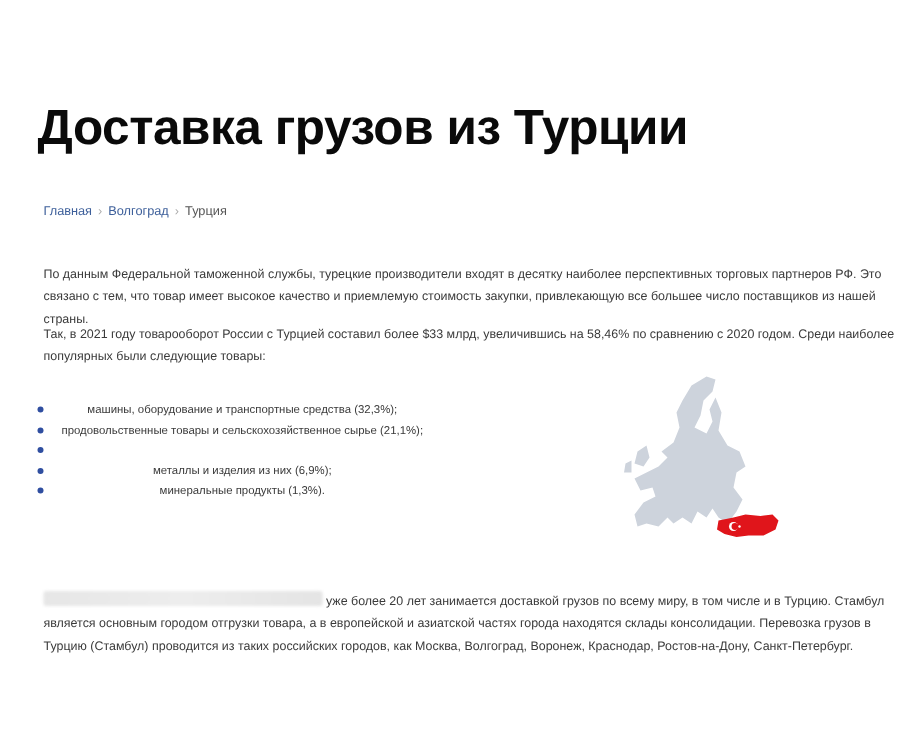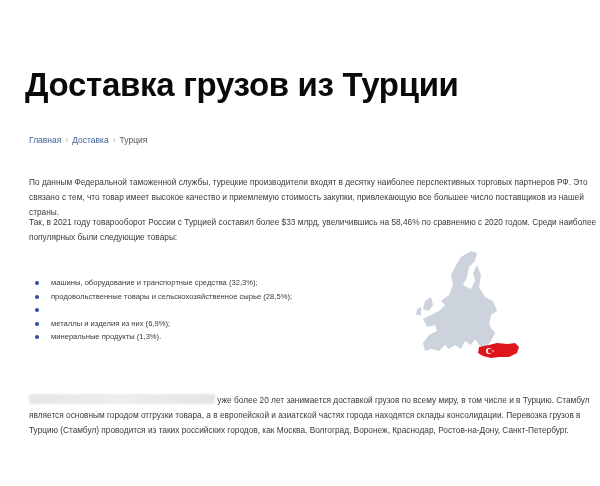--- a/index.html
+++ b/index.html
@@ -5,41 +5,41 @@
   html, body { margin:0; padding:0; background:#ffffff; }
   body { width:600px; height:486px; position:relative; overflow:hidden;
          font-family:"Liberation Sans", sans-serif; color:#333; }
   .title { position:absolute; left:13px; top:54px; margin:12px;
            font-family:"Liberation Sans", sans-serif; font-weight:700;
            font-size:33px; color:#0a0a0a; letter-spacing:-0.3px; white-space:nowrap; }
   .crumbs { position:absolute; left:29px; top:135px; font-size:8.5px; color:#555; white-space:nowrap; }
   .crumbs a { color:#3d5f9a; text-decoration:none; }
   .crumbs .sep { color:#aaa; margin:0 4px; }
   .p { position:absolute; left:13px; font-size:8.3px; line-height:15px; color:#3a3a3a; margin:16px; width:580px; }
-  .list { position:absolute; left:22px; top:263px; margin:13px; padding:0; list-style:none; }
+  .list { position:absolute; left:22px; top:263px; margin:3px; padding:0; list-style:none;text-align:center; }
   .list li { position:relative; padding-left:16px; height:13.6px; font-size:7.6px; line-height:13.6px; color:#3a3a3a; white-space:nowrap; }
   .list .dot { position:absolute; left:0; top:5px; width:4px; height:4px; border-radius:50%; background:#2f4ea0; }
   .map { position:absolute; left:405px; top:245px; width:125px; height:120px; }
   .blur { display:inline-block; width:186px; height:10px; background:linear-gradient(90deg,#e6e6e6,#ededed,#e4e4e4); border-radius:2px; vertical-align:-1px; filter:blur(1px); }
 </style>
 </head>
 <body>
 
 <h1 class="title">Доставка грузов из Турции</h1>
 
 <nav class="crumbs">
-  <a href="#">Главная</a><span class="sep">›</span><a href="#">Доставка</a><span class="sep">›</span><span>Турция</span>
+  <a href="#">Главная</a><span class="sep">›</span><a href="#">Волгоград</a><span class="sep">›</span><span>Турция</span>
 </nav>
 
 <p class="p" style="top:159px;">По данным Федеральной таможенной службы, турецкие производители входят в десятку наиболее перспективных торговых партнеров РФ. Это связано с тем, что товар имеет высокое качество и приемлемую стоимость закупки, привлекающую все большее число поставщиков из нашей страны.</p>
 <p class="p" style="top:199px;">Так, в 2021 году товарооборот России с Турцией составил более $33 млрд, увеличившись на 58,46% по сравнению с 2020 годом. Среди наиболее популярных были следующие товары:</p>
 
 <ul class="list">
   <li><span class="dot"></span><span>машины, оборудование и транспортные средства (32,3%);</span></li>
-  <li><span class="dot"></span><span>продовольственные товары и сельскохозяйственное сырье (28,5%);</span></li>
+  <li><span class="dot"></span><span>продовольственные товары и сельскохозяйственное сырье (21,1%);</span></li>
   <li><span class="dot"></span></li>
   <li><span class="dot"></span><span>металлы и изделия из них (6,9%);</span></li>
   <li><span class="dot"></span><span>минеральные продукты (1,3%).</span></li>
 </ul>
 
 <svg class="map" viewBox="0 0 125 120">
   <path fill="#cdd3dc" d="M50,22 L56,12 L66,6 L72,8 L70,16 L64,22 L62,32 L58,40 L66,44 L70,36 L68,28 L72,20 L76,30 L74,42 L80,52 L88,56 L92,66 L86,70 L84,80 L90,88 L86,96 L80,104 L74,100 L70,94 L66,100 L60,96 L56,104 L50,100 L44,104 L40,100 L34,106 L26,104 L20,106 L18,98 L24,90 L32,86 L30,80 L22,82 L18,74 L26,70 L34,66 L40,60 L36,56 L44,50 L48,40 L46,30 Z M20,56 L26,52 L28,60 L24,66 L18,64 Z M12,64 L16,62 L16,70 L11,70 Z"></path>
   <path fill="#e0151b" d="M74,102 L84,100 L92,98 L102,99 L110,98 L114,102 L112,108 L104,112 L94,112 L86,113 L78,111 L73,108 Z"></path>
   <circle cx="84" cy="106" r="3" fill="#ffffff"></circle>
   <circle cx="85" cy="106" r="2.3" fill="#e0151b"></circle>

